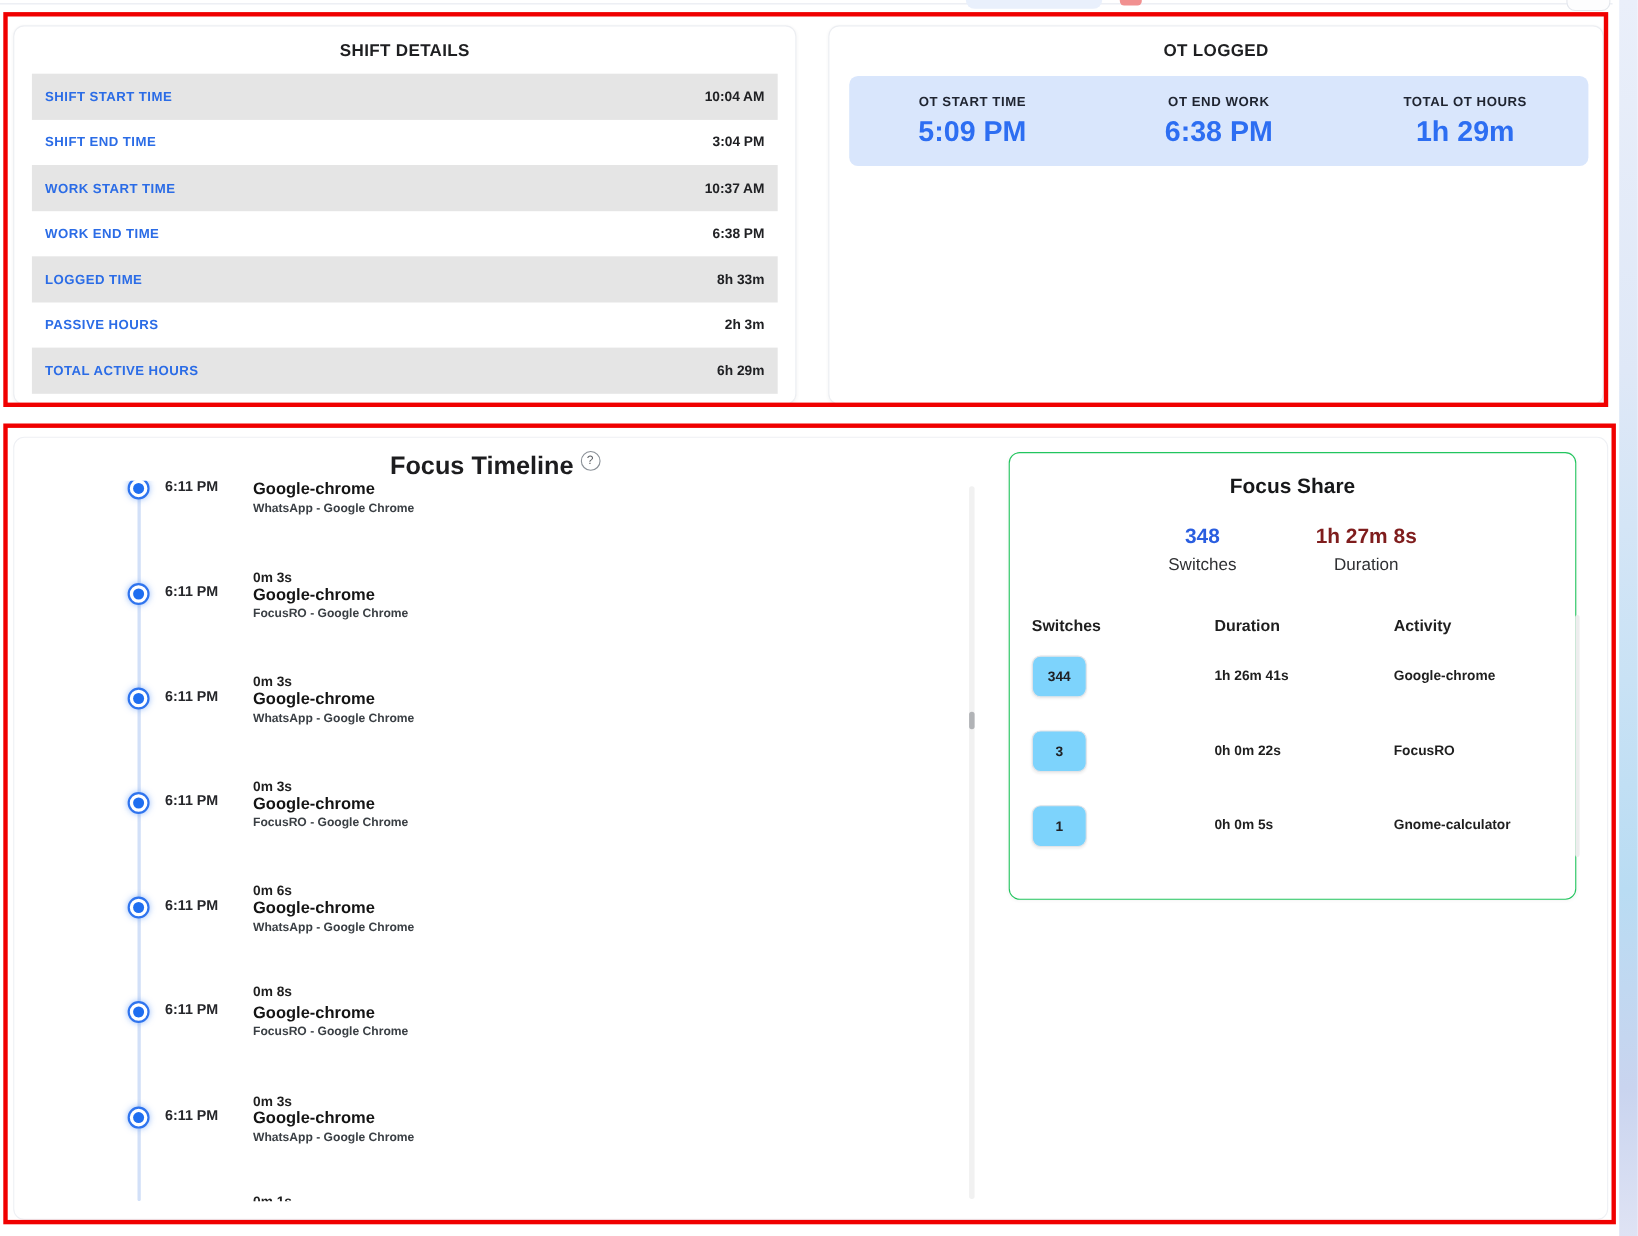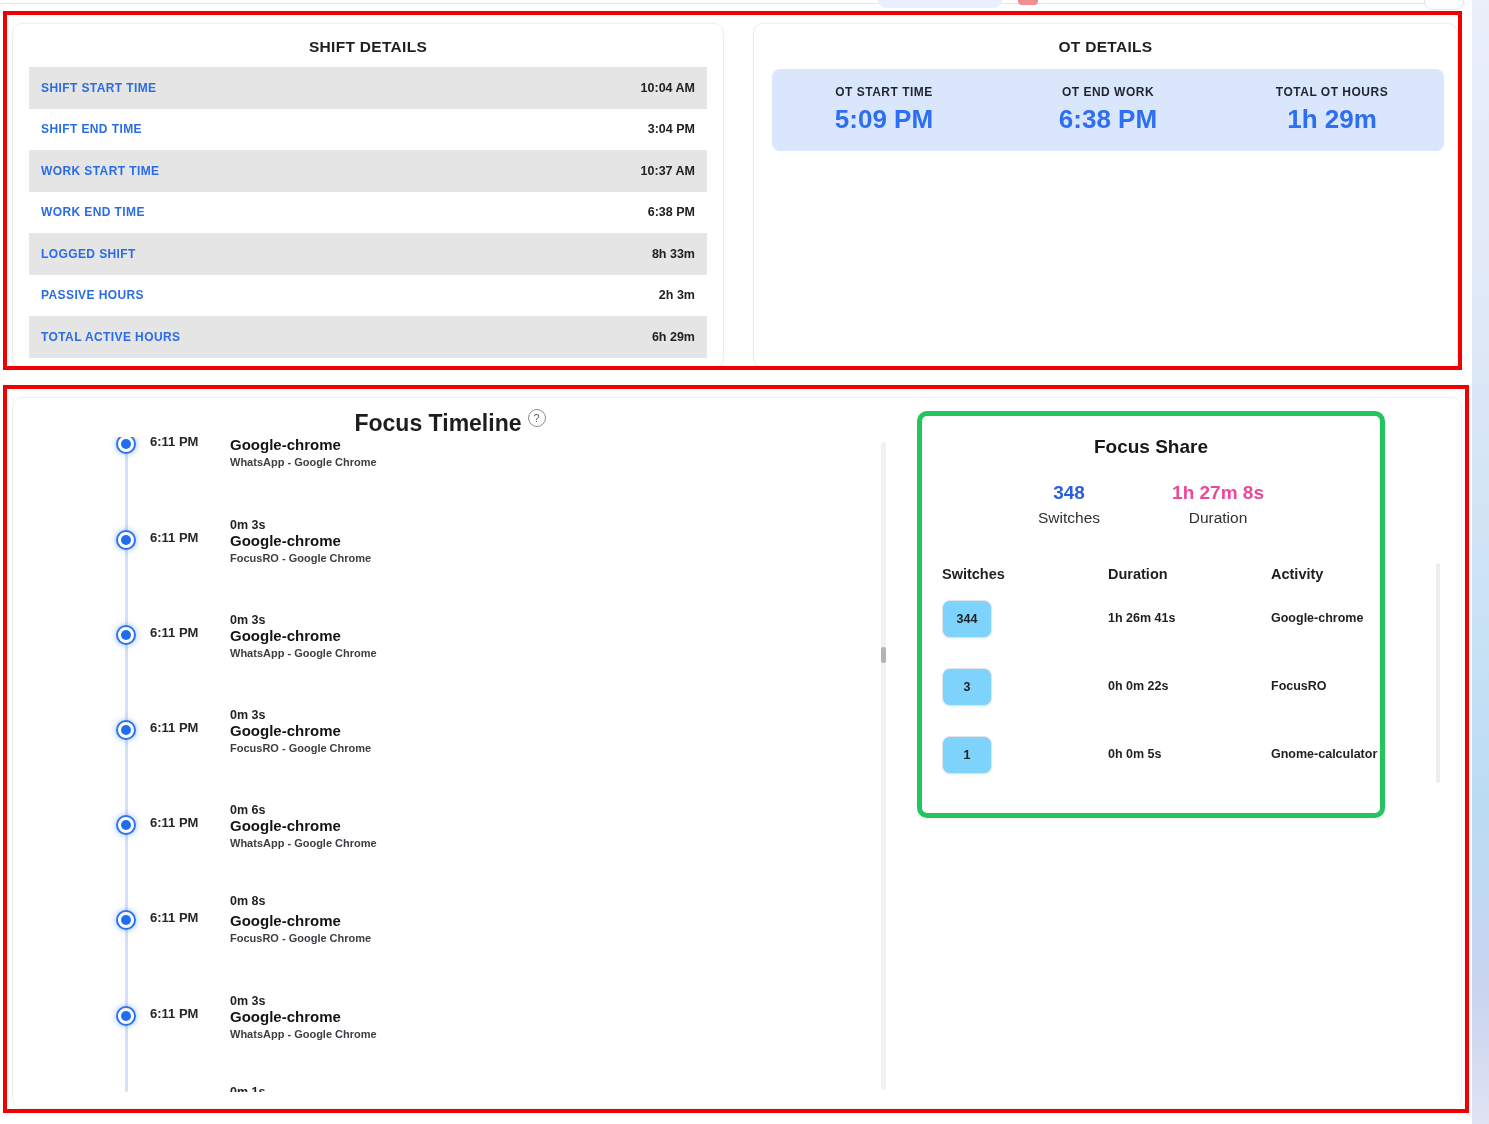--- a/index.html
+++ b/index.html
@@ -63,28 +63,28 @@
   .tl-dot::after{content:"";width:10px;height:10px;border-radius:50%;background:#1f6ef0;}
   .tl-time{position:absolute;left:50px;width:80px;font-size:13px;font-weight:600;color:#25262a;}
   .tl-duration{position:absolute;left:130px;font-size:12.5px;font-weight:700;color:#1f1f1f;}
   .tl-app{position:absolute;left:130px;font-size:15px;font-weight:700;color:#141414;}
   .tl-detail{position:absolute;left:130px;font-size:11px;font-weight:600;color:#3a3f44;}
 
   .tl-scroll-track{position:absolute;left:881px;top:442px;width:5px;height:648px;background:#f1f1f1;border-radius:3px;}
   .tl-scroll-thumb{position:absolute;left:0;top:205px;width:5px;height:16px;background:#b1b3b6;border-radius:3px;}
 
   
-  .share-card{position:absolute;left:917px;top:411px;width:468px;height:407px;background:#fff;
-        border:5px solid #22c55e;border-radius:10px;box-shadow:0 1px 3px rgba(60,64,67,.05);box-sizing:border-box;}
+  .share-card{position:absolute;left:917px;top:411px;width:516px;height:407px;background:#fff;
+        border:1px solid #22c55e;border-radius:10px;box-shadow:0 1px 3px rgba(60,64,67,.05);box-sizing:border-box;}
   .share-title{position:absolute;left:0;top:20px;width:100%;text-align:center;
         font-size:19px;font-weight:700;color:#17181a;}
   .share-summary{position:absolute;left:0;top:66px;width:100%;display:flex;justify-content:center;gap:72px;}
   .summary-item{text-align:center;}
   .summary-value{font-size:19px;font-weight:700;color:#2a5ee0;}
-  .summary-item:nth-child(2) .summary-value{color:#ec4899;}
+  .summary-item:nth-child(2) .summary-value{color:#7f1d1d;}
   .summary-label{font-size:15.5px;font-weight:500;color:#2f3033;margin-top:5px;}
   .share-header{position:absolute;left:0;top:150px;width:100%;height:20px;}
   .share-col{position:absolute;font-size:14.5px;font-weight:700;color:#1f1f1f;}
   .share-col.c0{left:20px;} .share-col.c1{left:186px;} .share-col.c2{left:349px;}
   .share-row{position:absolute;left:0;width:100%;height:0;}
   .switch-badge{position:absolute;left:20px;top:-19px;width:50px;height:38px;border:1px solid #e2e4e8;
         border-radius:8px;box-shadow:0 1px 2px rgba(0,0,0,.06);display:flex;align-items:center;
         justify-content:center;font-size:12.5px;font-weight:700;color:#202124;background:#7dd3fc;box-sizing:border-box;}
   .share-dur{position:absolute;left:186px;top:-8px;font-size:12.5px;font-weight:700;color:#1f1f1f;}
   .share-act{position:absolute;left:349px;top:-8px;font-size:12.5px;font-weight:700;color:#1f1f1f;}
@@ -114,36 +114,36 @@
         </div>
         <div class="shift-row shaded">
           <span class="shift-label">WORK START TIME</span>
           <span class="shift-value">10:37 AM</span>
         </div>
         <div class="shift-row">
           <span class="shift-label">WORK END TIME</span>
           <span class="shift-value">6:38 PM</span>
         </div>
         <div class="shift-row shaded">
-          <span class="shift-label">LOGGED SHIFT</span>
+          <span class="shift-label">LOGGED TIME</span>
           <span class="shift-value">8h 33m</span>
         </div>
         <div class="shift-row">
           <span class="shift-label">PASSIVE HOURS</span>
           <span class="shift-value">2h 3m</span>
         </div>
         <div class="shift-row shaded">
           <span class="shift-label">TOTAL ACTIVE HOURS</span>
           <span class="shift-value">6h 29m</span>
         </div>
       </div>
   </div>
 
   <div class="card ot-card">
-    <div class="card-title">OT DETAILS</div>
+    <div class="card-title">OT LOGGED</div>
     <div class="ot-box" id="ot-stats">
         <div class="ot-stat">
           <div class="ot-stat-label">OT START TIME</div>
           <div class="ot-stat-value">5:09 PM</div>
         </div>
         <div class="ot-stat">
           <div class="ot-stat-label">OT END WORK</div>
           <div class="ot-stat-value">6:38 PM</div>
         </div>
         <div class="ot-stat">

